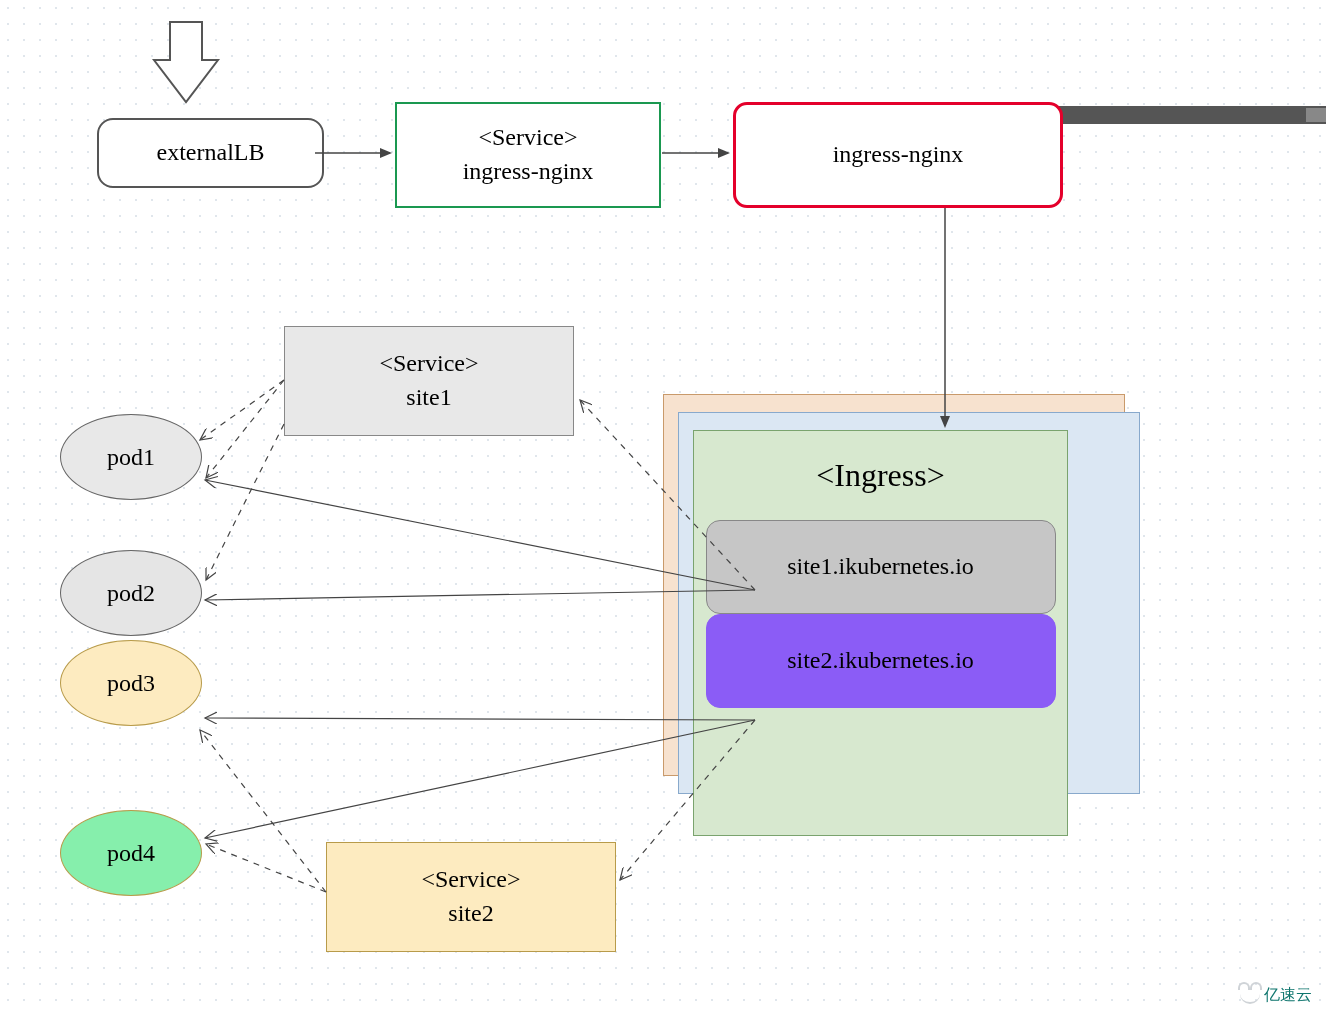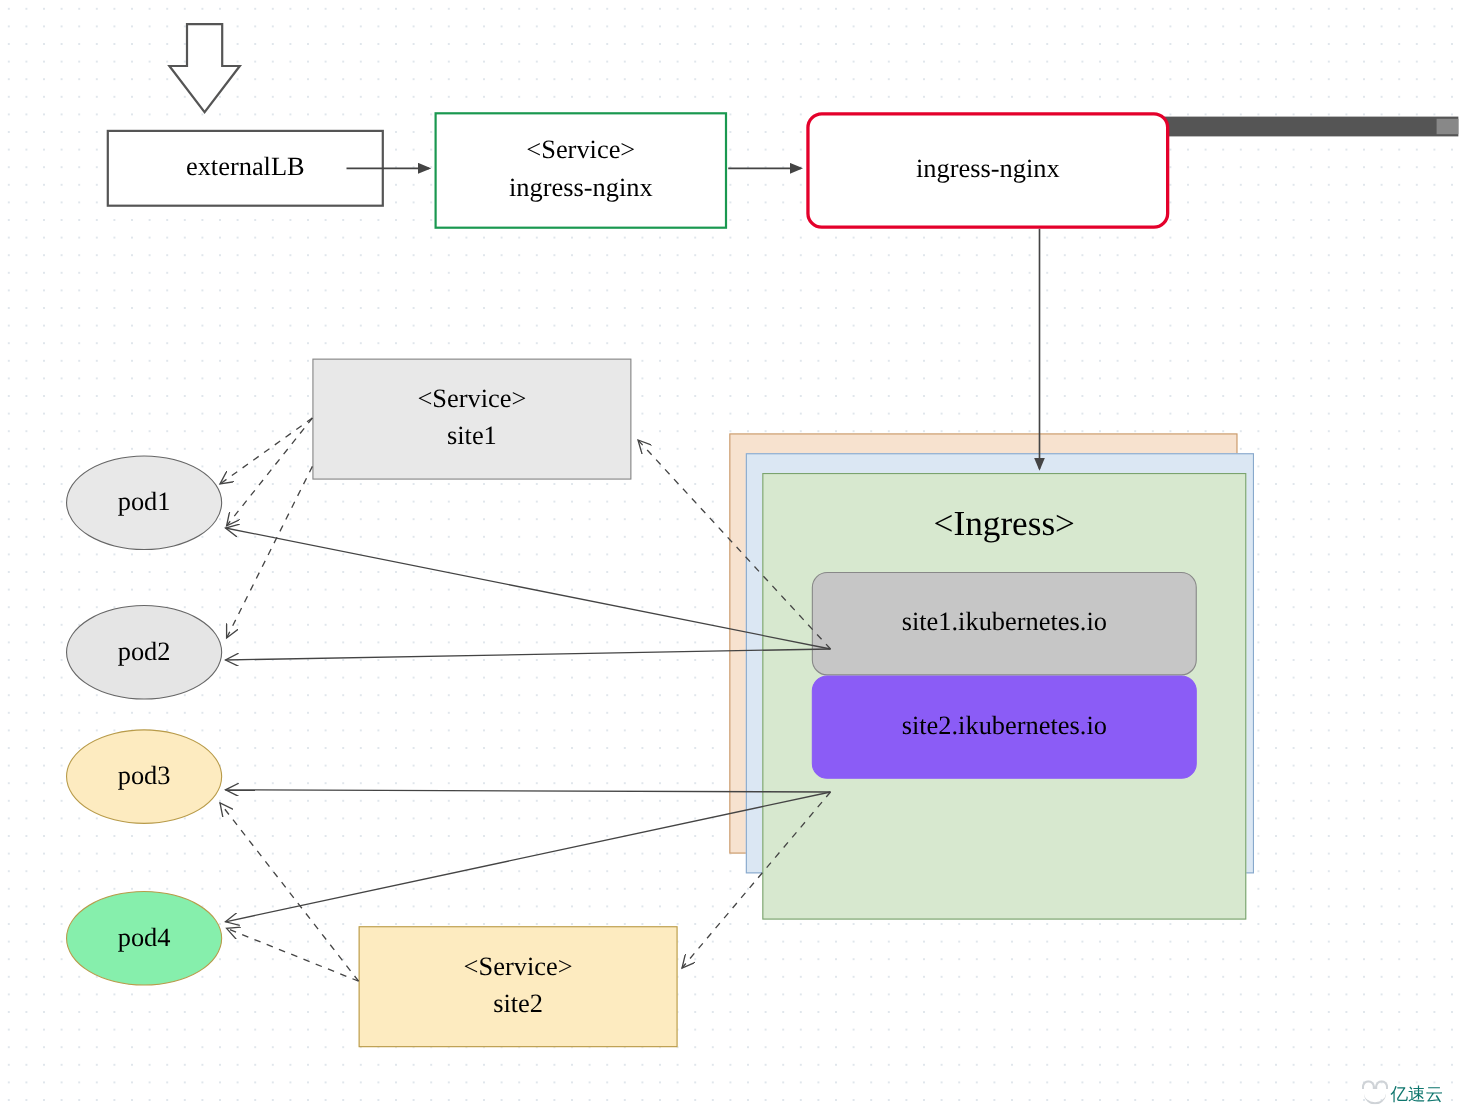--- a/index.html
+++ b/index.html
@@ -16,21 +16,21 @@
 </style>
 </head>
 <body>
 
 <div class="viewport">
 <div class="dotgrid"></div>
 
 <div style="position:absolute;top:106px;right:0;width:300px;height:18px;background:#555;border-left:3px solid #fff"></div>
 <div style="position:absolute;top:108px;right:0;width:20px;height:14px;background:#888"></div>
 
-<div class="box" style="left:97px;top:118px;width:252px;height:70px;border:2px solid #555;border-radius:0;background:#fff">
+<div class="box" style="left:97px;top:118px;width:227px;height:70px;border:2px solid #555;border-radius:16px;background:#fff">
   <span>externalLB</span>
 </div>
 
 <div class="box" style="left:395px;top:102px;width:266px;height:106px;border:2px solid #1a9850;background:#fff">
   <span>&lt;Service&gt;</span>
   <span>ingress-nginx</span>
 </div>
 
 <div class="box" style="left:733px;top:102px;width:330px;height:106px;border:3px solid #e4002b;border-radius:14px;background:#fff">
   <span>ingress-nginx</span>
@@ -41,37 +41,37 @@
   <span>site1</span>
 </div>
 
 <div class="box" style="left:326px;top:842px;width:290px;height:110px;border:1px solid #b89b4a;background:#fdebc0">
   <span>&lt;Service&gt;</span>
   <span>site2</span>
 </div>
 
 <div style="position:absolute;left:663px;top:394px;width:460px;height:380px;border:1px solid #c99a6b;background:#f7e2cf"></div>
 <div style="position:absolute;left:678px;top:412px;width:460px;height:380px;border:1px solid #88a9cc;background:#dbe7f3"></div>
-<div class="box" style="left:693px;top:430px;width:440px;height:406px;border:1px solid #7aa36e;background:#d7e8cf;justify-content:flex-start;padding-top:22px">
+<div class="box" style="left:693px;top:430px;width:375px;height:406px;border:1px solid #7aa36e;background:#d7e8cf;justify-content:flex-start;padding-top:22px">
   <div style="font-size:32px;margin-bottom:22px">&lt;Ingress&gt;</div>
   <div class="box" style="position:relative;width:350px;height:94px;border:1px solid #888;border-radius:14px;background:#c6c6c6;">
     <span>site1.ikubernetes.io</span>
   </div>
   <div class="box" style="position:relative;width:350px;height:94px;border:1px solid #8b5cf6;border-radius:14px;background:#8b5cf6">
     <span>site2.ikubernetes.io</span>
   </div>
 </div>
 
 <div class="ellipse" style="left:60px;top:414px;width:140px;height:84px;background:#e8e8e8">
       <span>pod1</span>
     </div>
 <div class="ellipse" style="left:60px;top:550px;width:140px;height:84px;background:#e5e5e5">
       <span>pod2</span>
     </div>
-<div class="ellipse" style="left:60px;top:663px;width:140px;height:84px;background:#fdebc0;border-color:#b89b4a">
+<div class="ellipse" style="left:60px;top:640px;width:140px;height:84px;background:#fdebc0;border-color:#b89b4a">
       <span>pod3</span>
     </div>
 <div class="ellipse" style="left:60px;top:810px;width:140px;height:84px;background:#86efac;border-color:#b89b4a">
       <span>pod4</span>
     </div>
 
 <svg width="1326" height="1014">
 <defs>
   <marker id="ah" markerWidth="12" markerHeight="10" refX="10" refY="5" orient="auto" markerUnits="userSpaceOnUse">
           <path d="M0,0 L12,5 L0,10 z" fill="#444"></path>

